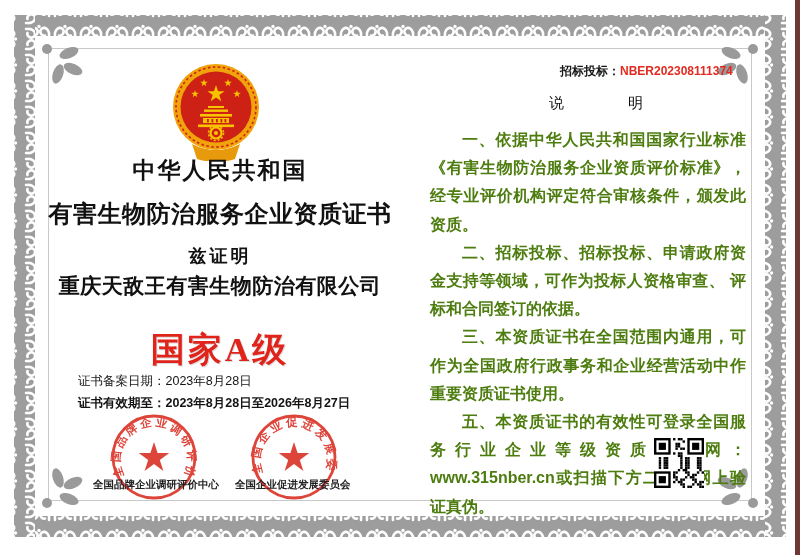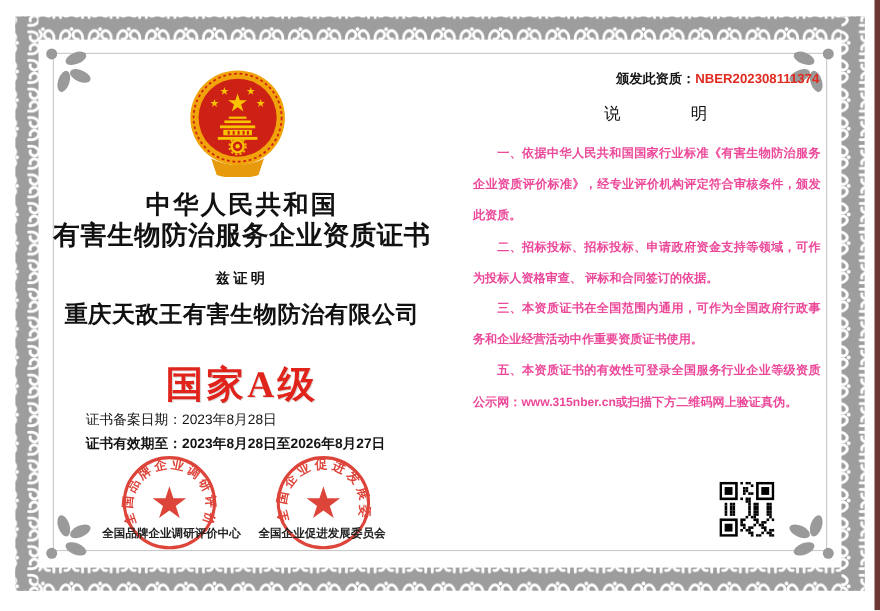--- a/index.html
+++ b/index.html
@@ -6,38 +6,38 @@
   body { background:#ffffff; font-family:"Liberation Sans", sans-serif; }
   .page { position:relative; width:800px; height:555px; background:#ffffff; overflow:hidden; }
 
   .right-edge { position:absolute; right:0; top:0; width:5px; height:555px; background:#6f3733; }
 
   .frame-svg { position:absolute; left:0; top:0; }
 
   
   .left-col { position:absolute; left:30px; top:0; width:380px; text-align:center; color:#111; }
   .emblem { position:absolute; left:171px; top:63px; }
-  .country-title { position:absolute; left:0; top:171px; width:100%; font-size:23px; font-weight:bold; letter-spacing:2px; }
+  .country-title { position:absolute; left:0; top:155px; width:100%; font-size:23px; font-weight:bold; letter-spacing:2px; }
   .main-title { position:absolute; left:0; top:198px; width:100%; font-size:24px; font-weight:bold; letter-spacing:0.5px; }
-  .certify { position:absolute; left:0; top:244px; width:100%; font-size:13px; font-weight:bold; letter-spacing:3px; }
+  .certify { position:absolute; left:0; top:244px; width:100%; font-size:18px; font-weight:bold; letter-spacing:3px; }
   .company { position:absolute; left:0; top:272px; width:100%; font-size:21px; font-weight:bold; letter-spacing:0.5px; }
   .grade { position:absolute; left:0; top:311px; width:100%; font-family:"Liberation Serif", serif; font-size:34px; font-weight:bold; color:#e0241b; letter-spacing:3px; text-shadow:1px 1px 0 rgba(190,190,190,0.55);margin-top:16px; }
   .date-line1 { position:absolute; left:78px; top:373px; font-size:12.5px; font-weight:normal; color:#141414; }
   .date-line2 { position:absolute; left:78px; top:395px; font-size:12.5px; font-weight:bold; color:#141414; }
 
   .seal { position:absolute; }
   .seal-label { position:absolute; top:478px; font-size:10.5px; font-weight:bold; color:#222; white-space:nowrap; }
   .seal-label.l1 { left:93px; }
   .seal-label.l2 { left:235px; }
 
   
   .cert-no { position:absolute; left:560px; top:63px; font-size:12px; font-weight:bold; color:#151515; white-space:nowrap; }
   .cert-no .num { color:#e12b20; }
   .instr-heading { position:absolute; left:549px; top:94px; font-size:15px; font-weight:normal; color:#111; letter-spacing:64px; white-space:nowrap; }
-  .paras { position:absolute; left:430px; top:126px; width:316px; font-size:11px; font-weight:bold; color:#ec4899; line-height:28.2px; text-align:justify; }
+  .paras { position:absolute; left:430px; top:126px; width:316px; font-size:16px; font-weight:bold; color:#4d7c0f; line-height:28.2px; text-align:justify; }
   .paras p { text-indent:2em; margin:0; }
 
   .qr { position:absolute; left:654px; top:438px; }
 </style>
 </head>
 <body>
 
 <div class="page">
 
   <svg class="frame-svg" width="800" height="555" aria-hidden="true">
@@ -143,21 +143,21 @@
       <use href="#star" transform="translate(46,47) scale(16)" fill="#dc372c"></use>
       <text font-size="11.5" font-weight="bold" fill="#dc372c">
         <textPath href="#sealArc2" startOffset="4" textLength="160">全国企业促进发展委员会</textPath>
       </text>
     </g>
   </svg>
   <div class="seal-label l1">全国品牌企业调研评价中心</div>
   <div class="seal-label l2">全国企业促进发展委员会</div>
 
   <div class="cert-no">
-    <span>颁发此资质：</span><span class="num">NBER202308111374</span>
+    <span>招标投标：</span><span class="num">NBER202308111374</span>
   </div>
   <div class="instr-heading">说明</div>
   <div class="paras">
     <p>一、依据中华人民共和国国家行业标准《有害生物防治服务企业资质评价标准》，经专业评价机构评定符合审核条件，颁发此资质。</p>
     <p>二、招标投标、招标投标、申请政府资金支持等领域，可作为投标人资格审查、 评标和合同签订的依据。</p>
     <p>三、本资质证书在全国范围内通用，可作为全国政府行政事务和企业经营活动中作重要资质证书使用。</p>
     <p>五、本资质证书的有效性可登录全国服务行业企业等级资质公示网：www.315nber.cn或扫描下方二维码网上验证真伪。</p>
   </div>
 
   <svg class="qr" id="qr" width="50" height="50">

